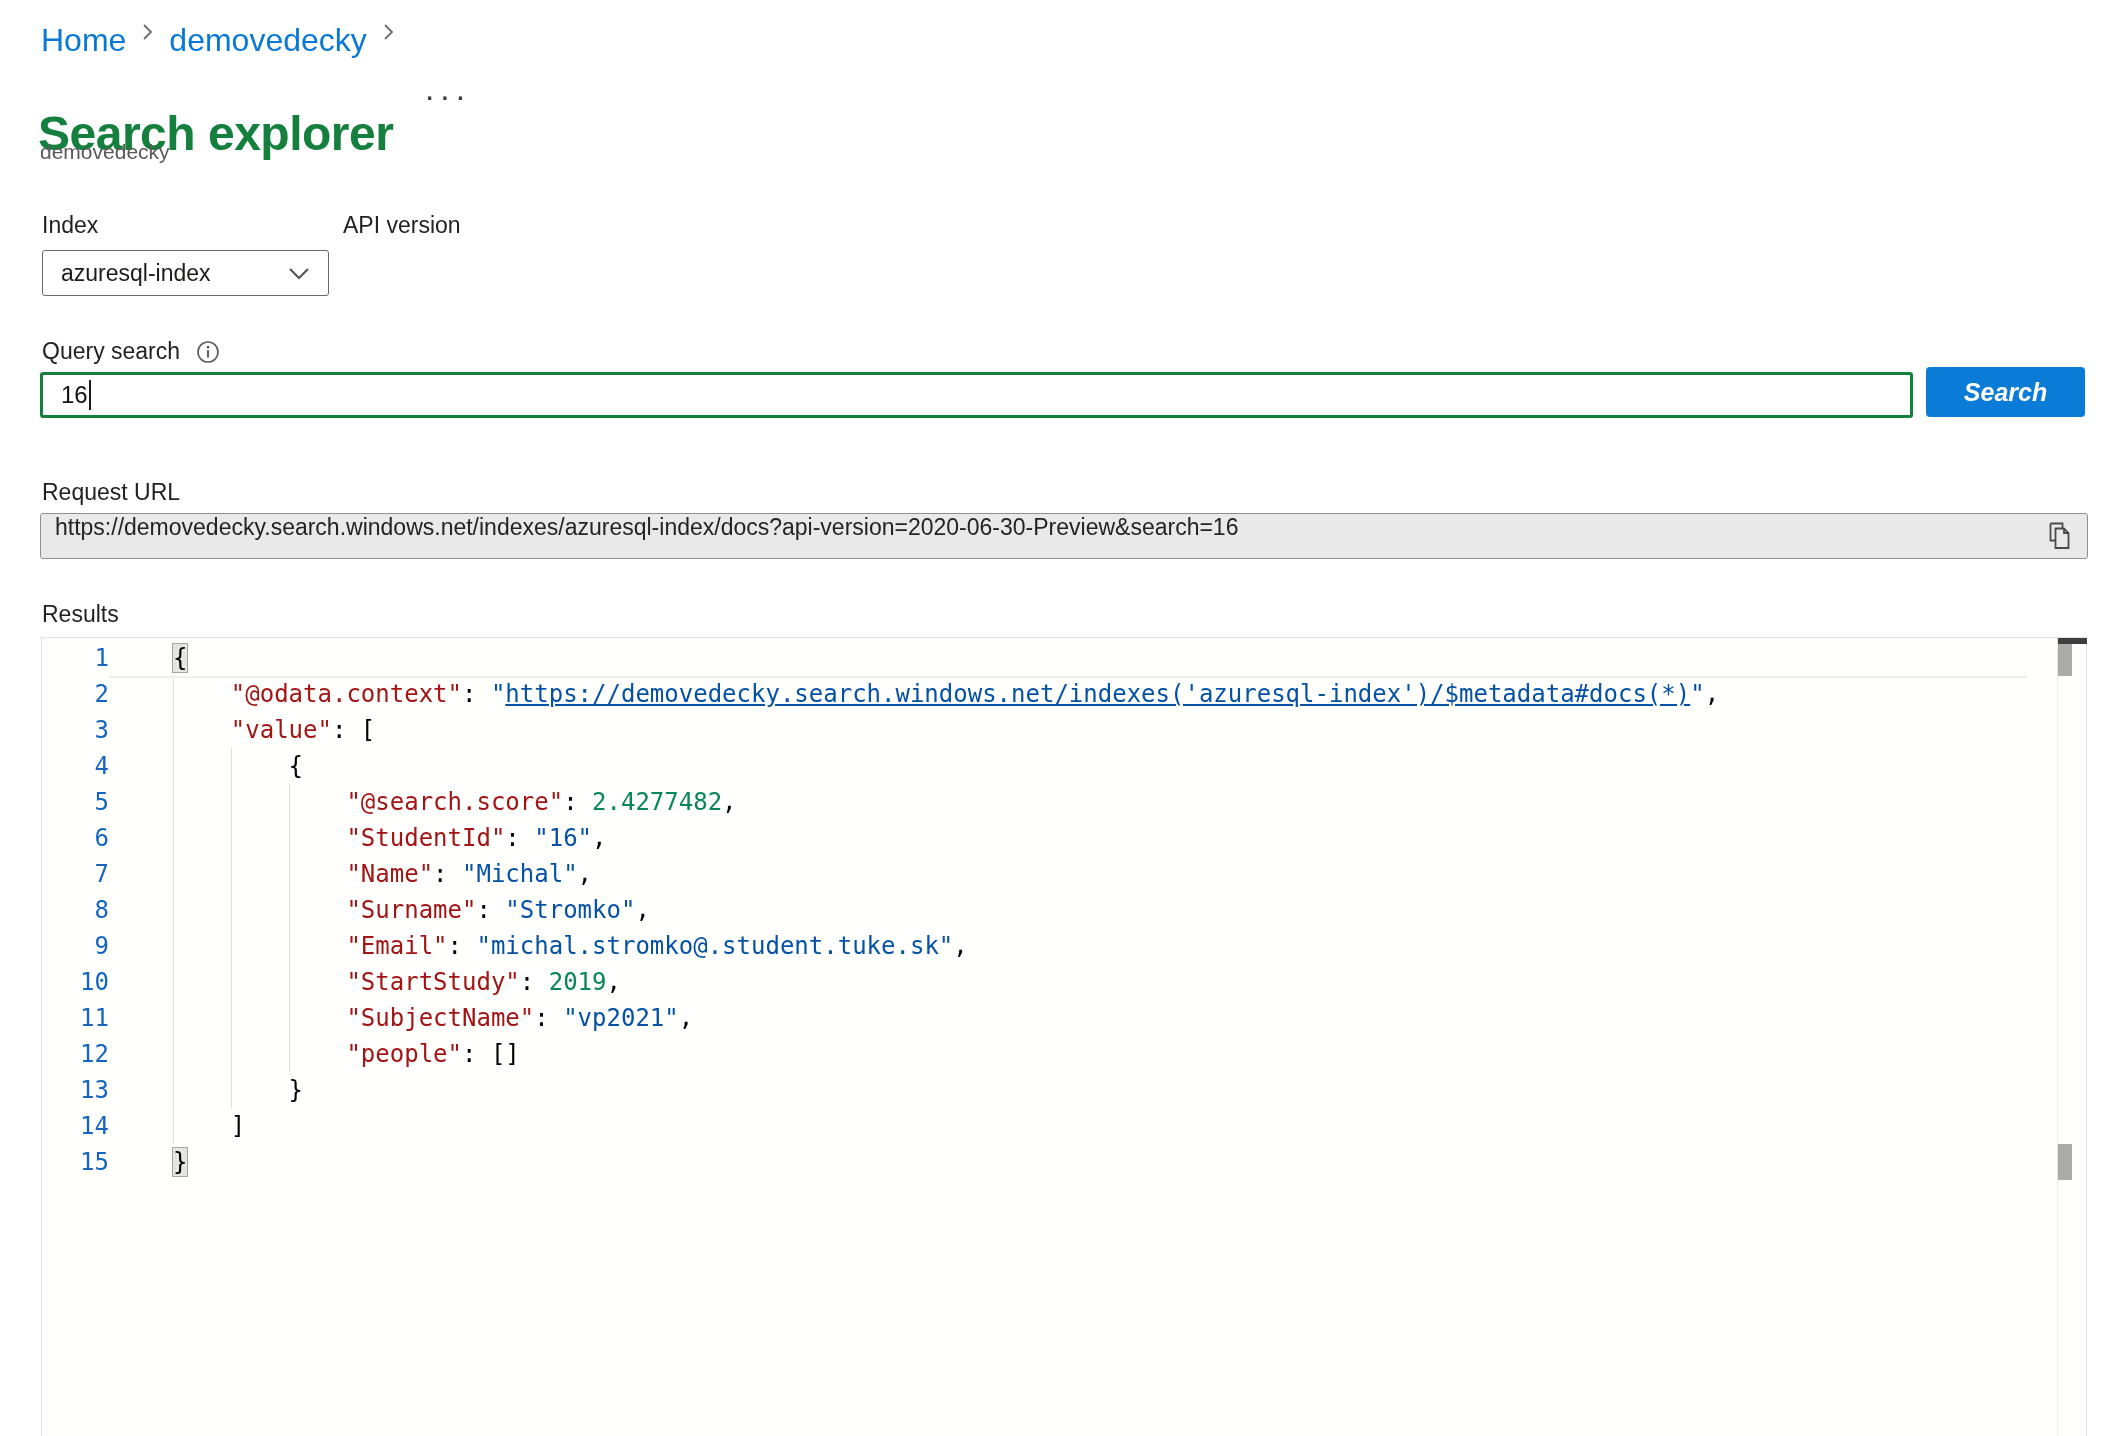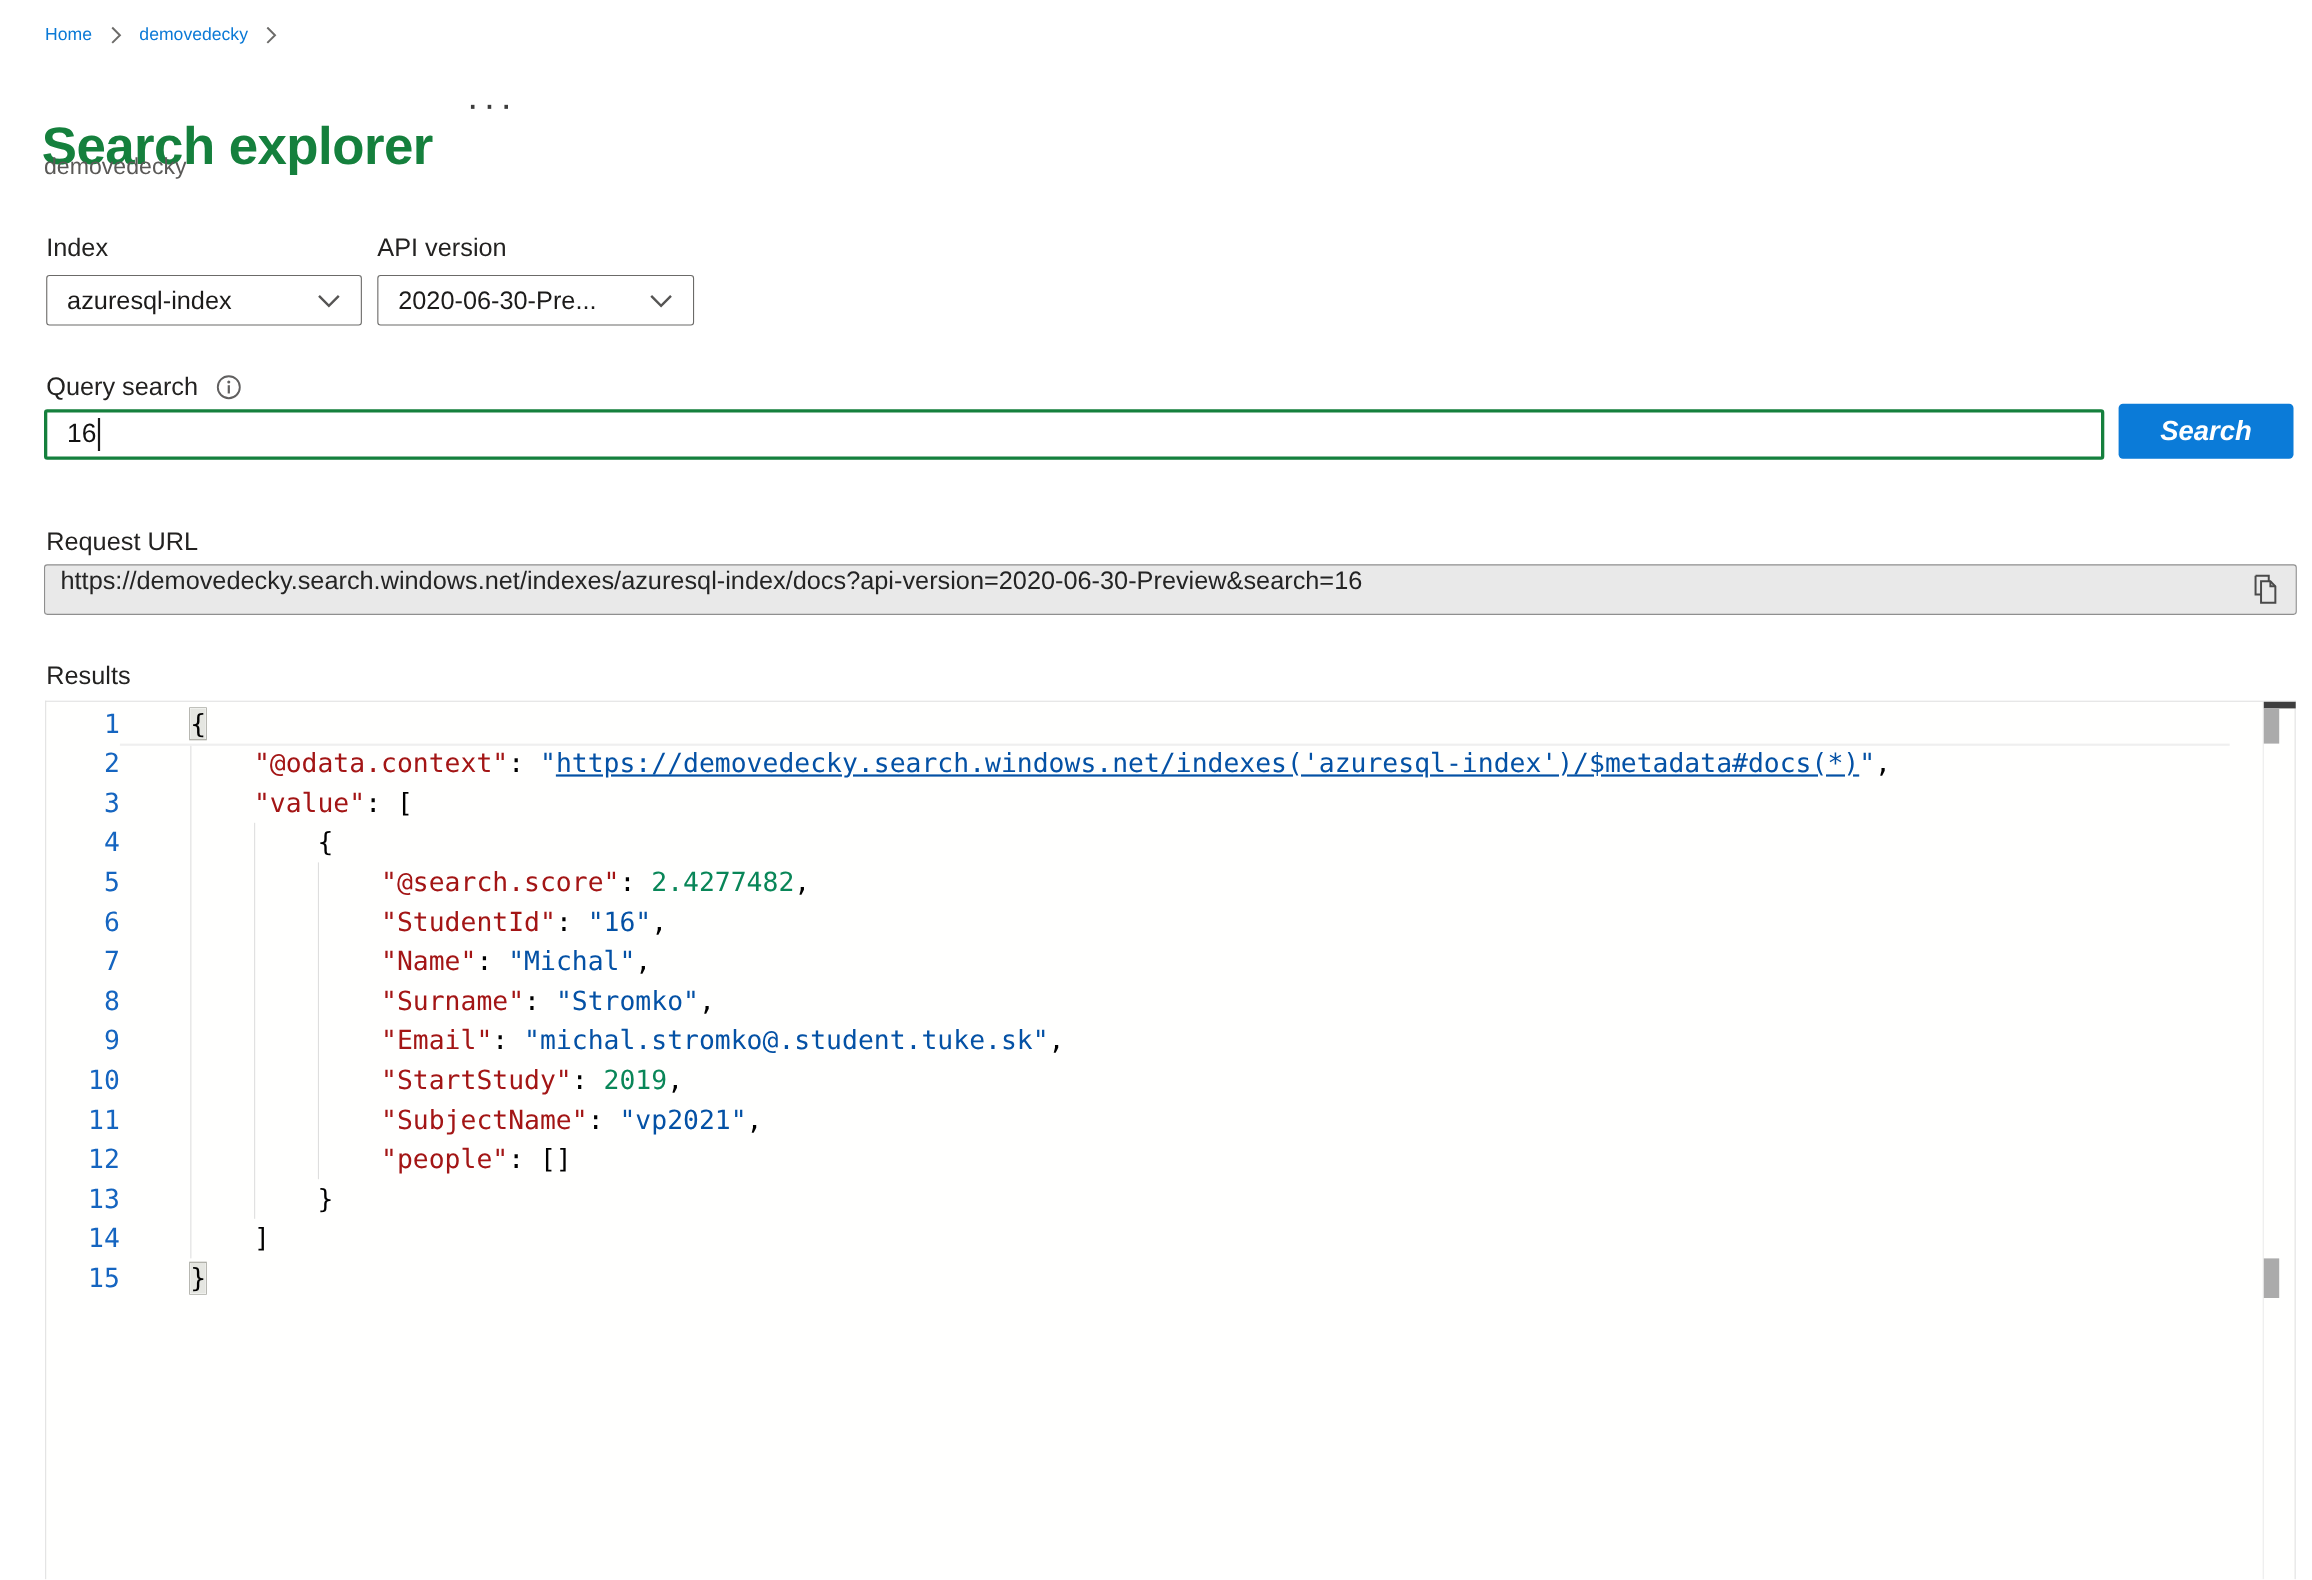--- a/index.html
+++ b/index.html
@@ -3,21 +3,21 @@
 <meta charset="utf-8">
 <style>
   html,body{margin:0;padding:0;background:#ffffff;}
   #app{
     position:relative;width:2102px;height:1436px;background:#ffffff;overflow:hidden;
     font-family:"Liberation Sans",sans-serif;color:#1f1e1d;
   }
   .abs{position:absolute;}
 
   
-  .breadcrumb{left:41px;top:22px;display:flex;align-items:center;gap:15px;font-size:16px;}
+  .breadcrumb{left:41px;top:22px;display:flex;align-items:flex-start;gap:15px;font-size:32px;}
   .crumb{color:#0a79d6;text-decoration:none;cursor:pointer;}
   .crumb-sep{display:flex;align-items:center;}
 
   
   .page-title{left:38px;top:74px;font-size:48px;font-weight:700;color:#15803d;letter-spacing:-0.5px;text-align:center;}
   .more-options{left:424px;top:78px;font-size:34px;color:#3d3d3d;letter-spacing:4px;cursor:pointer;line-height:34px;}
   .page-subtitle{left:40px;top:140px;font-size:21px;color:#5a5957;}
 
   
   .field-label{font-size:23px;color:#232221;}
@@ -103,26 +103,20 @@
 
   <label class="abs field-label" style="left:42px;top:212px;">Index</label>
   <label class="abs field-label" style="left:343px;top:212px;">API version</label>
 
   <div class="abs select" style="left:42px;width:287px;" role="combobox">
     <span class="sel-text">azuresql-index</span>
     <svg width="22" height="13" viewBox="0 0 22 13">
         <polyline points="2,2 11,11 20,2" fill="none" stroke="#565554" stroke-width="2.2"></polyline>
       </svg>
   </div>
-  <div class="abs select" style="left:343px;width:288px;" role="combobox">
-    <span class="sel-text">2020-06-30-Pre...</span>
-    <svg width="22" height="13" viewBox="0 0 22 13">
-        <polyline points="2,2 11,11 20,2" fill="none" stroke="#565554" stroke-width="2.2"></polyline>
-      </svg>
-  </div>
 
   <div class="abs" style="left:42px;top:338px;display:flex;align-items:center;gap:16px;">
     <label class="field-label">Query search</label>
     <span style="display:flex;">
       <svg width="24" height="24" viewBox="0 0 24 24">
         <circle cx="12" cy="12" r="10" fill="none" stroke="#616060" stroke-width="1.7"></circle>
         <circle cx="12" cy="7.2" r="1.4" fill="#616060"></circle>
         <rect x="11" y="10.2" width="2" height="7.5" fill="#616060"></rect>
       </svg>
     </span>

